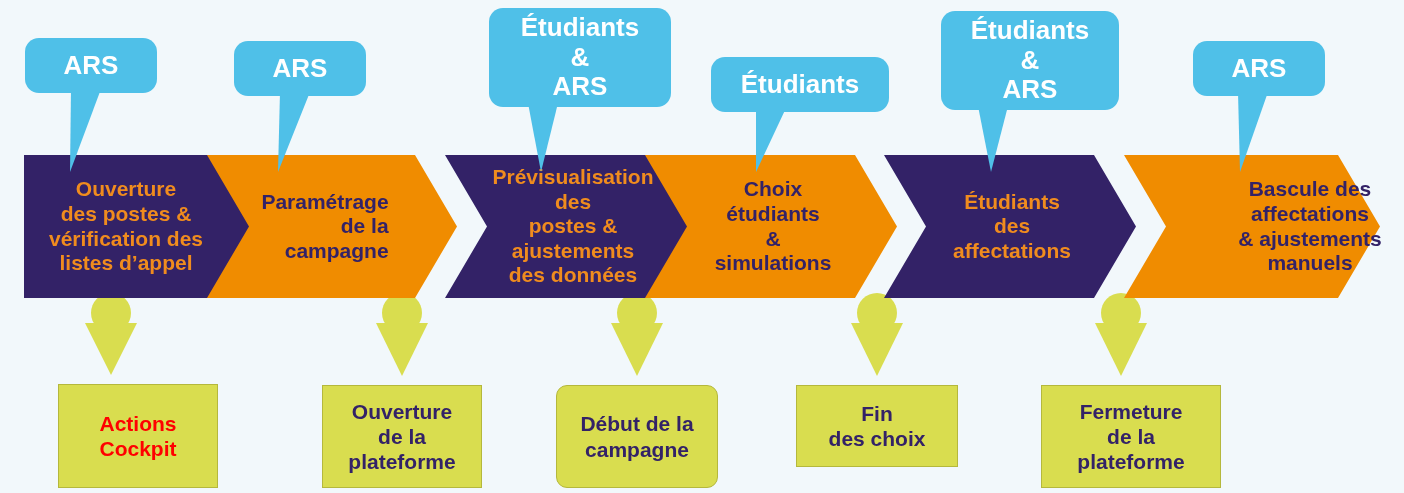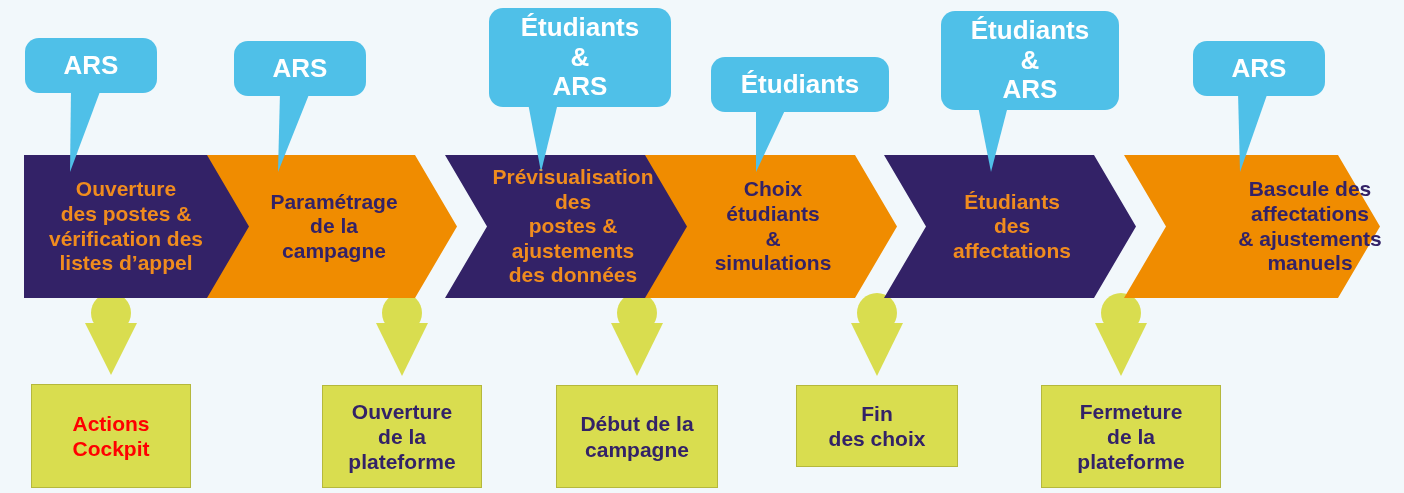--- a/index.html
+++ b/index.html
@@ -87,21 +87,21 @@
     font-size: 21px;
     line-height: 1.2;
     text-align: center;
     display: flex;
     align-items: center;
     justify-content: center;
     white-space: pre-line;
     z-index: 3;
     padding: 2px 6px;
   }
-  .mbox.alert { color: #ff0000; }
+  .mbox.alert { color: #ff0000; margin-left: 27px; }
 </style>
 </head>
 <body>
 
 <div id="stage">
 
   <div id="tails">
       <div class="bubble-tail" style="left: 66px; top: 89px; width: 39px; height: 87px;">
         <svg width="39" height="87">
           <polygon points="5,0 35,0 4,83" fill="#4fc0e8"></polygon>
@@ -155,21 +155,21 @@
       </div>
       <div class="chev-label on-purple" style="left: 30px; width: 192px;">Ouverture
 des postes &amp;
 vérification des
 listes d’appel</div>
       <div class="chev" style="left: 207px; width: 250px;">
         <svg width="250" height="143">
           <polygon points="0,0 208,0 250,71.5 208,143 0,143 42,71.5" fill="#f08c00"></polygon>
         </svg>
       </div>
-      <div class="chev-label on-orange" style="left: 243px; width: 182px;">Paramétrage
+      <div class="chev-label on-orange" style="left: 234px; width: 182px; text-align: right;">Paramétrage
 de la
 campagne</div>
       <div class="chev" style="left: 445px; width: 252px;">
         <svg width="252" height="143">
           <polygon points="0,0 210,0 252,71.5 210,143 0,143 42,71.5" fill="#332267"></polygon>
         </svg>
       </div>
       <div class="chev-label on-purple" style="left: 481px; width: 184px;">Prévisualisation
 des
 postes &amp;
@@ -235,21 +235,21 @@
         </svg>
       </div>
     </div>
 
   <div id="milestones">
       <div class="mbox alert" style="left: 31px; top: 384px; width: 160px; height: 104px;">Actions
 Cockpit</div>
       <div class="mbox" style="left: 322px; top: 385px; width: 160px; height: 103px;">Ouverture
 de la
 plateforme</div>
-      <div class="mbox" style="left: 556px; top: 385px; width: 162px; height: 103px;">Début de la
+      <div class="mbox" style="left: 556px; top: 385px; width: 162px; height: 103px; border-radius: 11px;">Début de la
 campagne</div>
       <div class="mbox" style="left: 796px; top: 385px; width: 162px; height: 82px;">Fin
 des choix</div>
       <div class="mbox" style="left: 1041px; top: 385px; width: 180px; height: 103px;">Fermeture
 de la
 plateforme</div>
     </div>
 
 </div>
 

